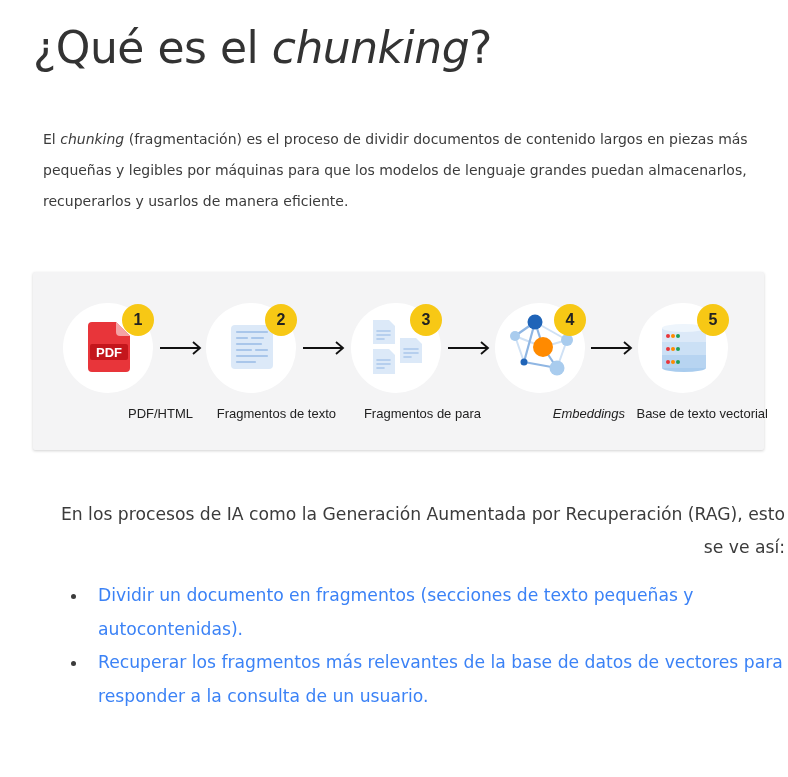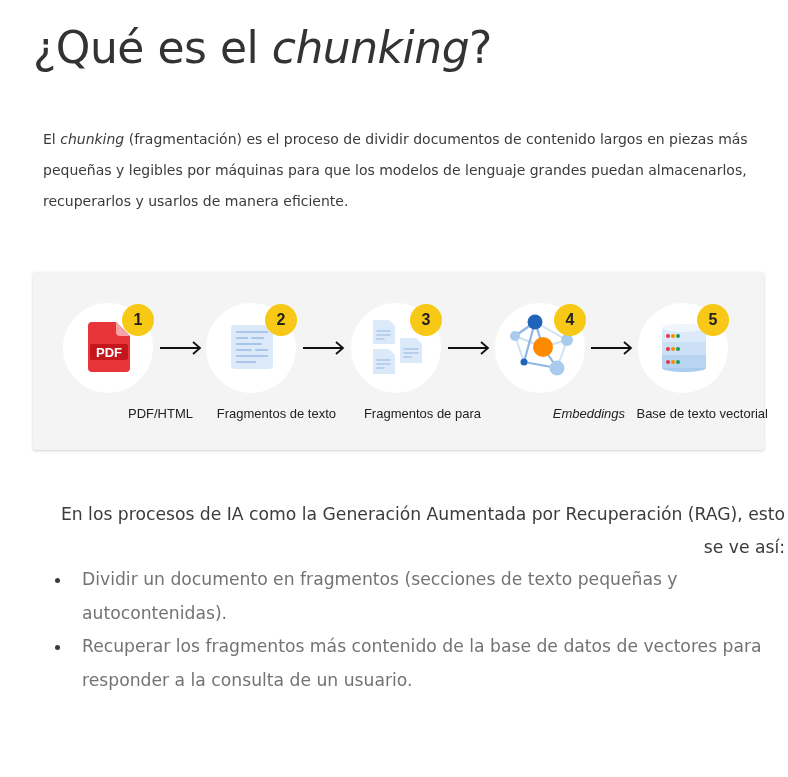--- a/index.html
+++ b/index.html
@@ -11,21 +11,21 @@
   .intro em { font-style: italic; }
   .card { position: absolute; left: 0; top: 272px; width: 731px; height: 178px; background: #f4f4f5; box-shadow: 0 1px 3px rgba(0,0,0,0.18); border-radius: 2px; }
   .step { position: absolute; top: 0; width: 150px; height: 178px; }
   .circle { position: absolute; top: 31px; width: 90px; height: 90px; border-radius: 50%; background: #ffffff; }
   .badge { position: absolute; top: 32px; width: 32px; height: 32px; border-radius: 50%; background: #f7c815; color: #222; font-size: 16px; font-weight: bold; text-align: center; line-height: 32px; font-family: "Liberation Sans", sans-serif; }
   .label { position: absolute; top: 134px; width: 170px; text-align: right; font-size: 13px; color: #222; font-family: "Liberation Sans", sans-serif; white-space: nowrap; }
   .label.italic { font-style: italic; }
   .arrow { position: absolute; top: 68px; width: 42px; height: 16px; }
   .icon { position: absolute; }
   .body2 { position: absolute; left: 0; top: 486px; width: 740px; margin: 12px; font-size: 17.2px; line-height: 32.5px; color: #3b3b3b; text-align: right; }
-  ul.bullets { position: absolute; left: 0; top: 563px; width: 740px; margin: 0; padding: 0; list-style: none; font-size: 17.2px; line-height: 33.5px; color: #737373; }
+  ul.bullets { position: absolute; left: 0; top: 563px; width: 740px; margin: 16px; padding: 0; list-style: none; font-size: 17.2px; line-height: 33.5px; color: #3b82f6; }
   ul.bullets li { position: relative; padding-left: 49px; margin: 0; }
   ul.bullets li .dot { position: absolute; left: 22px; top: 15px; width: 5px; height: 5px; border-radius: 50%; background: #3b3b3b; }
 </style>
 </head>
 <body>
 
 <div class="page">
 
   <h1><span>¿Qué es el </span><em>chunking</em><span>?</span></h1>
 
@@ -159,16 +159,16 @@
       <div class="badge" style="left:59px;">5</div>
       <div class="label" style="left:-40px;">Base de texto vectorial</div>
     </div>
 
   </div>
 
   <p class="body2">En los procesos de IA como la Generación Aumentada por Recuperación (RAG), esto se ve así:</p>
 
   <ul class="bullets">
     <li><span class="dot"></span><span>Dividir un documento en fragmentos (secciones de texto pequeñas y autocontenidas).</span></li>
-    <li><span class="dot"></span><span>Recuperar los fragmentos más contenido de la base de datos de vectores para responder a la consulta de un usuario.</span></li>
+    <li><span class="dot"></span><span>Recuperar los fragmentos más relevantes de la base de datos de vectores para responder a la consulta de un usuario.</span></li>
   </ul>
 
 </div>
 
 </body></html>

